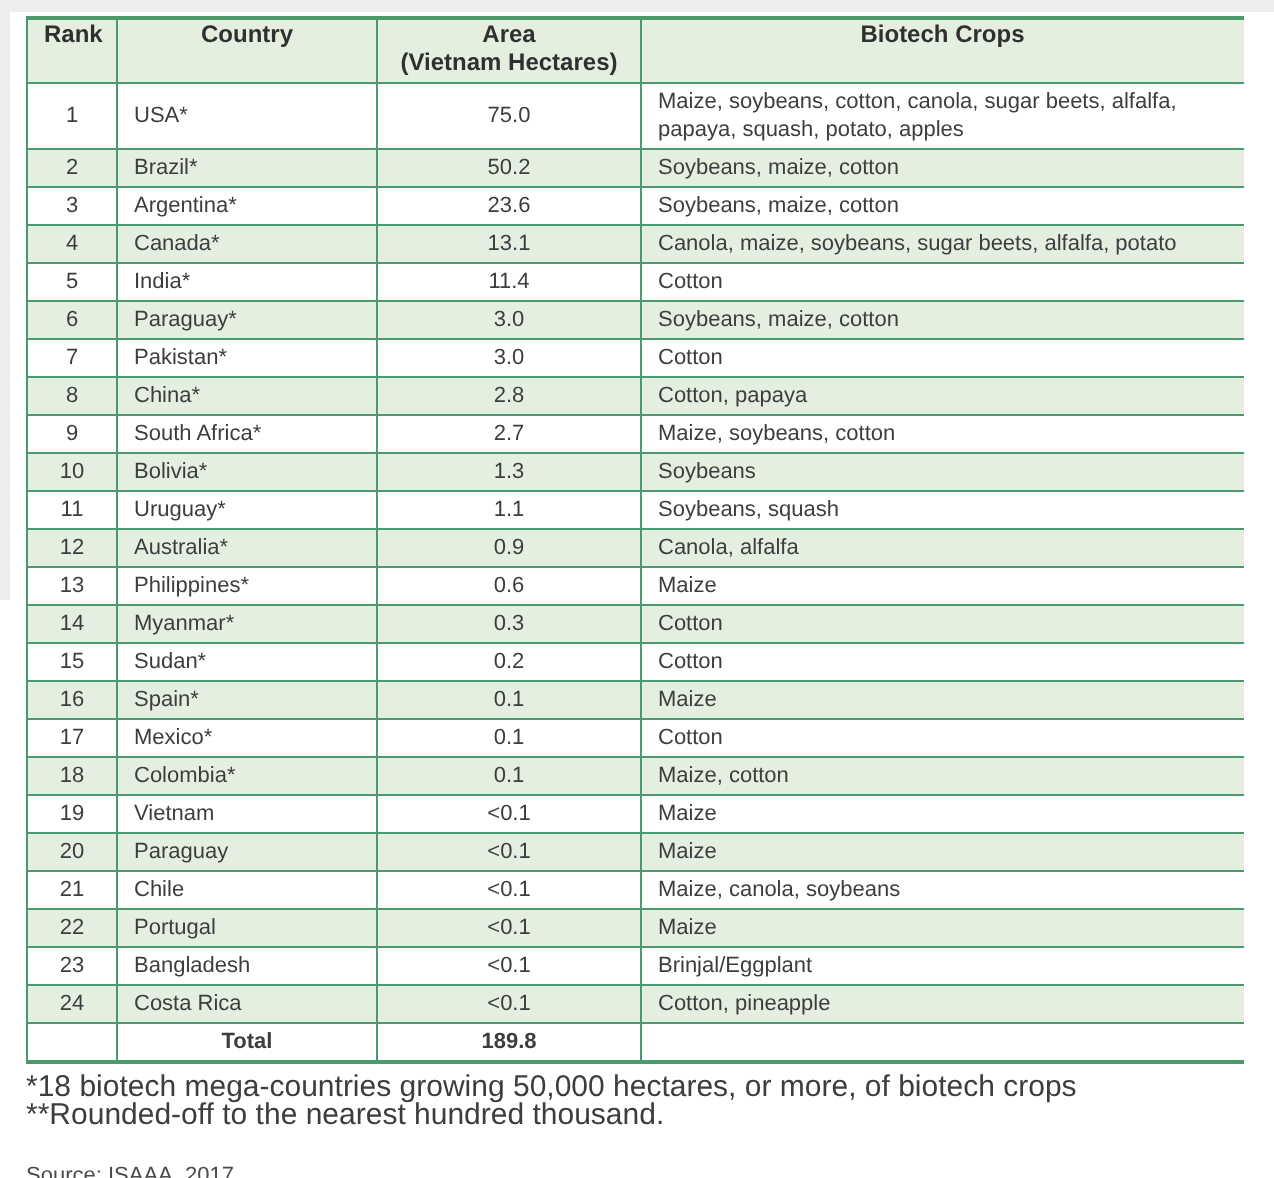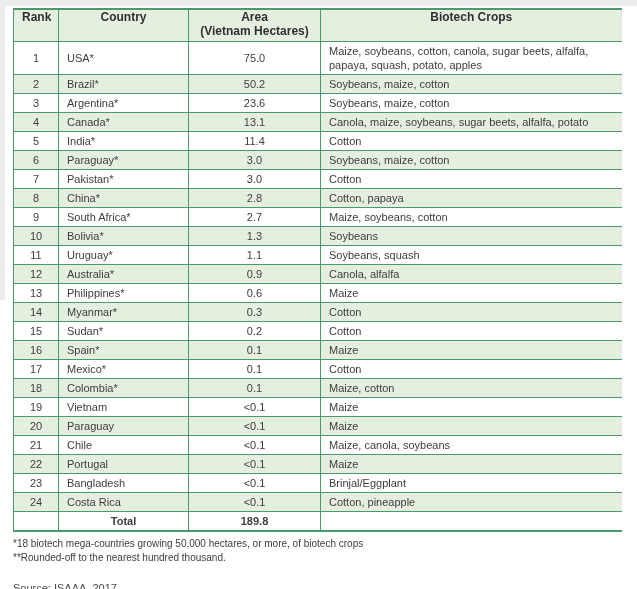--- a/index.html
+++ b/index.html
@@ -55,21 +55,21 @@
   }
   td.col-rank, th.col-rank, td.col-country, th.col-country, td.col-area, th.col-area{
     border-right:1px solid var(--border-green);
   }
   td.col-rank{text-align:center;}
   td.col-area{text-align:center;}
   td.col-country, td.col-crops{text-align:left;}
   tr.data-row{height:19px;}
   tr.shaded td{background:var(--row-green);}
   tr.total-row td{font-weight:bold;height:19px;background:#ffffff;text-align:center;}
-  .footnotes{margin-top:5px;font-size:10px;line-height:14px;color:var(--text-dark);}
+  .footnotes{margin-top:5px;font-size:15px;line-height:14px;color:var(--text-dark);}
   .source{margin-top:17px;font-size:11px;color:#4a4a4a;}
 </style>
 </head>
 <body>
 
 <div class="edge-top"></div>
 <div class="edge-left"></div>
 
 <div class="content">
 

